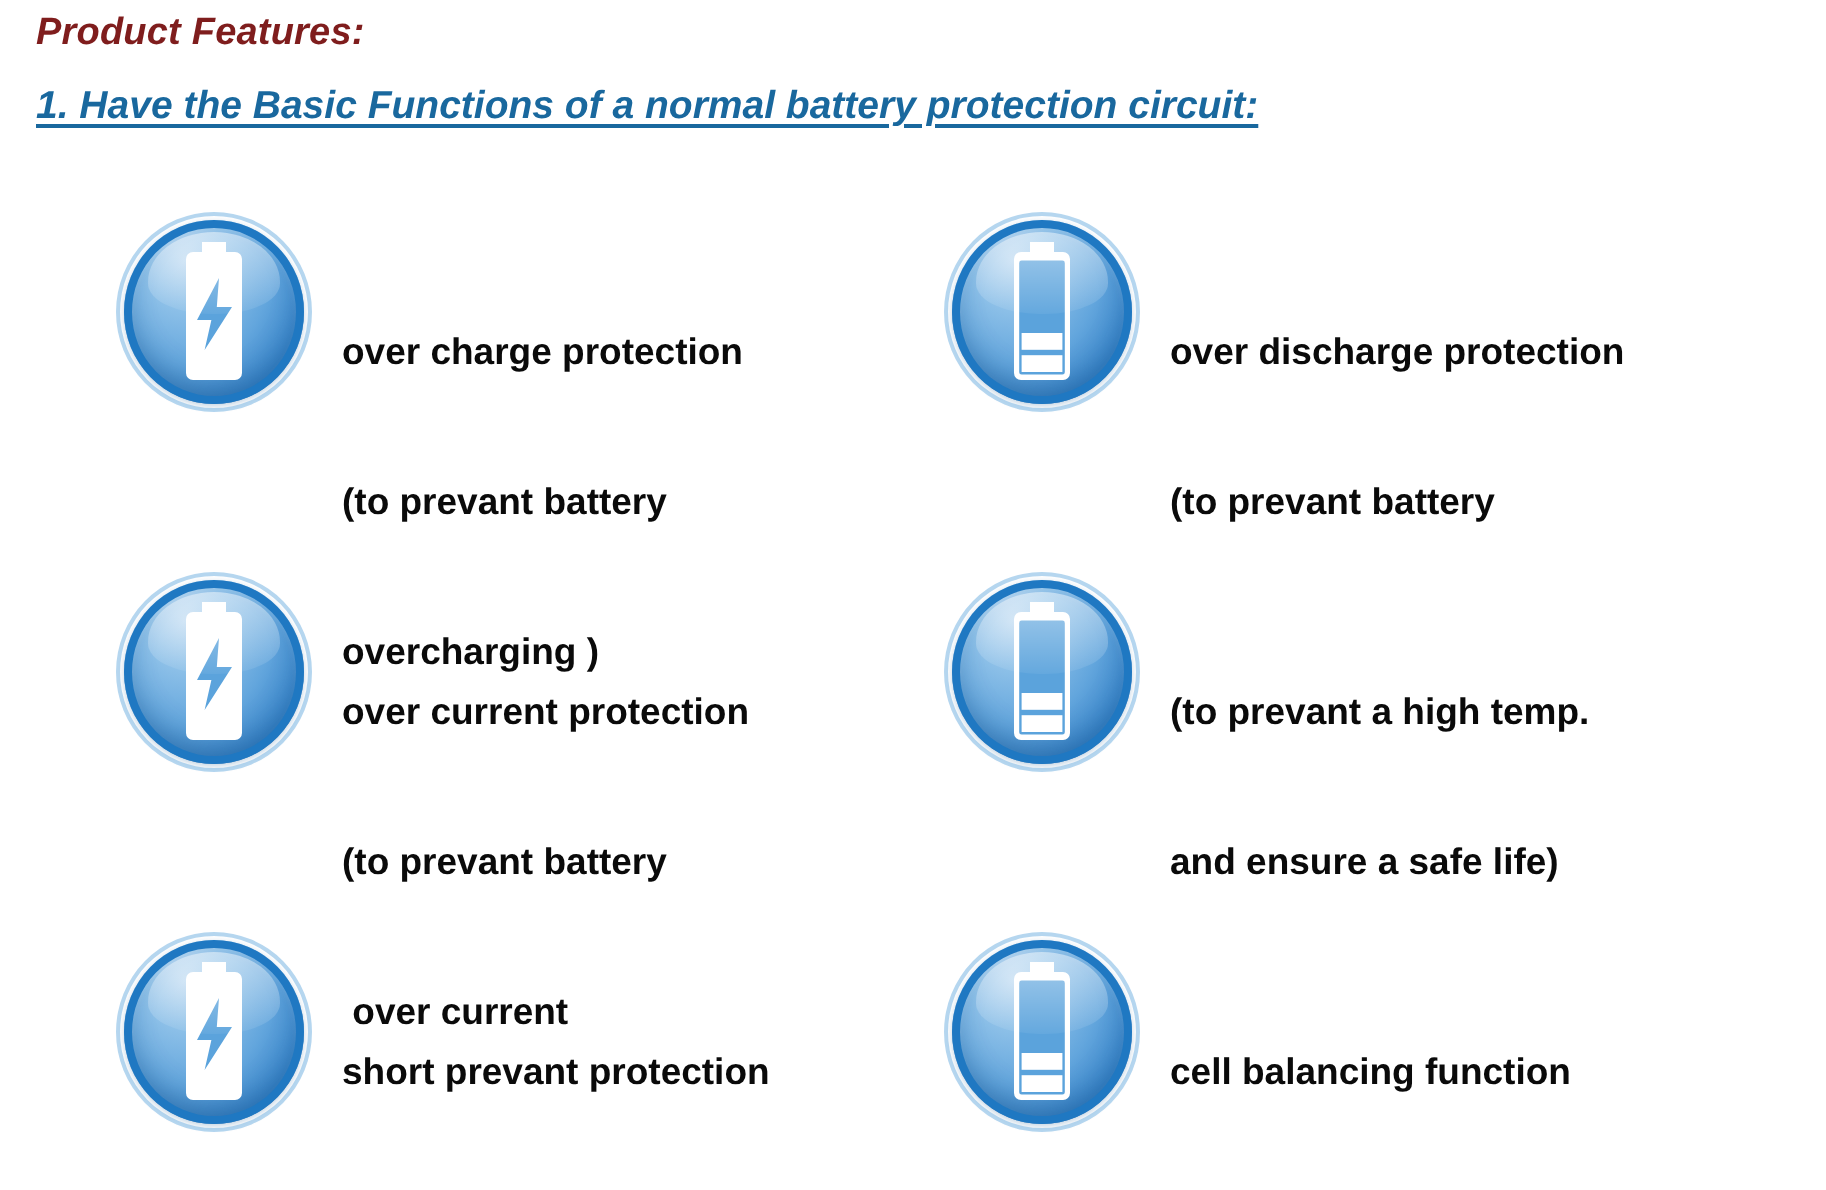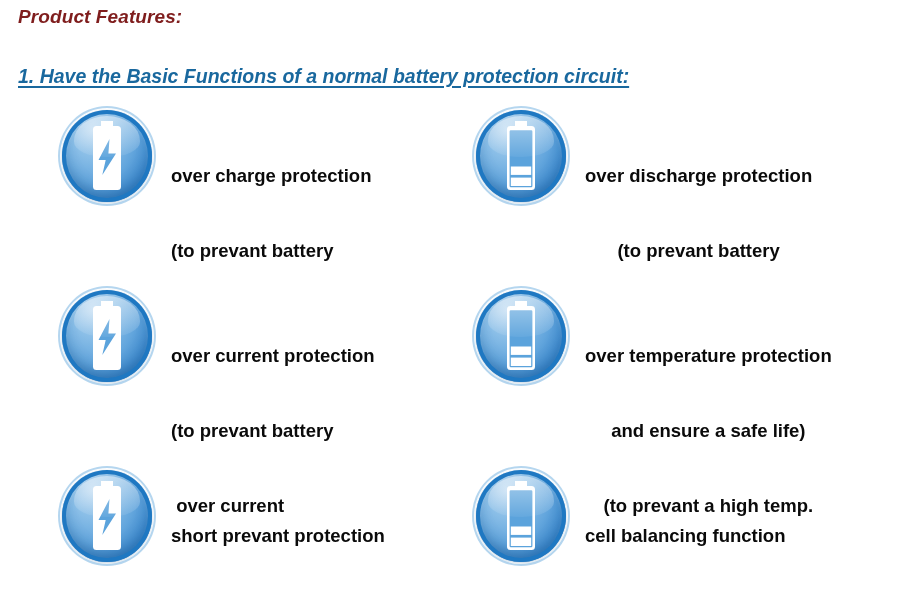--- a/index.html
+++ b/index.html
@@ -40,21 +40,20 @@
     left: 18px;
     top: 42px;
     font-size: 19.5px;
     font-weight: bold;
     font-style: italic;
     color: #19689e;
     text-decoration: underline;
     text-decoration-thickness: 2px;
     text-underline-offset: 3px;
     white-space: nowrap;
-    margin-top: 23px;
   }
 
   
   #features-grid {
     position: absolute;
     left: 0;
     top: 88px;
     width: 913px;
     height: 507px;
   }
@@ -135,21 +134,21 @@
   
   .feature-text {
     padding-top: 26px;
     margin-left: -4px;
     font-size: 18.5px;
     font-weight: bold;
     color: #0a0a0a;
     line-height: 1.35;
     white-space: pre;
   }
-  .text-right { padding-top: 26px; text-align: center; }
+  .text-right { padding-top: 26px; }
   .feature-text .tline { display: block; }
 </style>
 </head>
 <body>
 
 <div id="header">
   <div id="product-features-title">Product Features:</div>
   <div id="basic-functions-heading">1. Have the Basic Functions of a normal battery protection circuit:</div>
 </div>
 
@@ -160,20 +159,21 @@
       <div class="badge">
         <svg class="battery-svg" viewBox="0 0 44 74">
           <path fill="#ffffff" d="M16 2 h12 v5 h4.5 a3.5 3.5 0 0 1 3.5 3.5 v57 a3.5 3.5 0 0 1 -3.5 3.5 h-21 a3.5 3.5 0 0 1 -3.5 -3.5 v-57 a3.5 3.5 0 0 1 3.5 -3.5 h4.5 z"></path>
           <path fill="#5ba3dc" d="M24.5 20 L13.5 41 h7.2 l-3.4 15 L31 34.5 h-7.6 z"></path>
         </svg>
       </div>
     </div>
     <div class="feature-text">
       <span class="tline">over charge protection</span>
       <span class="tline">(to prevant battery</span>
+      <span class="tline">overcharging )</span>
     </div>
   </div>
 
   <div class="feature-item col-right row-1">
     <div class="icon-wrap">
       <div class="badge">
         <svg class="battery-svg" viewBox="0 0 44 74">
           <path fill="#ffffff" d="M16 2 h12 v5 h4.5 a3.5 3.5 0 0 1 3.5 3.5 v57 a3.5 3.5 0 0 1 -3.5 3.5 h-21 a3.5 3.5 0 0 1 -3.5 -3.5 v-57 a3.5 3.5 0 0 1 3.5 -3.5 h4.5 z"></path>
           <path fill="#5ba3dc" d="M11.8 11.3 h20.4 a1.2 1.2 0 0 1 1.2 1.2 v54.6 a1.2 1.2 0 0 1 -1.2 1.2 h-20.4 a1.2 1.2 0 0 1 -1.2 -1.2 v-54.6 a1.2 1.2 0 0 1 1.2 -1.2 z"></path>
           <rect fill="#ffffff" x="11.8" y="47.5" width="20.4" height="8.4"></rect>
@@ -208,23 +208,22 @@
       <div class="badge">
         <svg class="battery-svg" viewBox="0 0 44 74">
           <path fill="#ffffff" d="M16 2 h12 v5 h4.5 a3.5 3.5 0 0 1 3.5 3.5 v57 a3.5 3.5 0 0 1 -3.5 3.5 h-21 a3.5 3.5 0 0 1 -3.5 -3.5 v-57 a3.5 3.5 0 0 1 3.5 -3.5 h4.5 z"></path>
           <path fill="#5ba3dc" d="M11.8 11.3 h20.4 a1.2 1.2 0 0 1 1.2 1.2 v54.6 a1.2 1.2 0 0 1 -1.2 1.2 h-20.4 a1.2 1.2 0 0 1 -1.2 -1.2 v-54.6 a1.2 1.2 0 0 1 1.2 -1.2 z"></path>
           <rect fill="#ffffff" x="11.8" y="47.5" width="20.4" height="8.4"></rect>
           <rect fill="#ffffff" x="11.8" y="58.6" width="20.4" height="8.4"></rect>
         </svg>
       </div>
     </div>
     <div class="feature-text text-right">
-      <span class="tline">over temperature protection</span>
+      <span class="tline">(to prevant a high temp.</span>
       <span class="tline">and ensure a safe life)</span>
-      <span class="tline">(to prevant a high temp.</span>
     </div>
   </div>
 
   <div class="feature-item col-left row-3">
     <div class="icon-wrap">
       <div class="badge">
         <svg class="battery-svg" viewBox="0 0 44 74">
           <path fill="#ffffff" d="M16 2 h12 v5 h4.5 a3.5 3.5 0 0 1 3.5 3.5 v57 a3.5 3.5 0 0 1 -3.5 3.5 h-21 a3.5 3.5 0 0 1 -3.5 -3.5 v-57 a3.5 3.5 0 0 1 3.5 -3.5 h4.5 z"></path>
           <path fill="#5ba3dc" d="M24.5 20 L13.5 41 h7.2 l-3.4 15 L31 34.5 h-7.6 z"></path>
         </svg>

